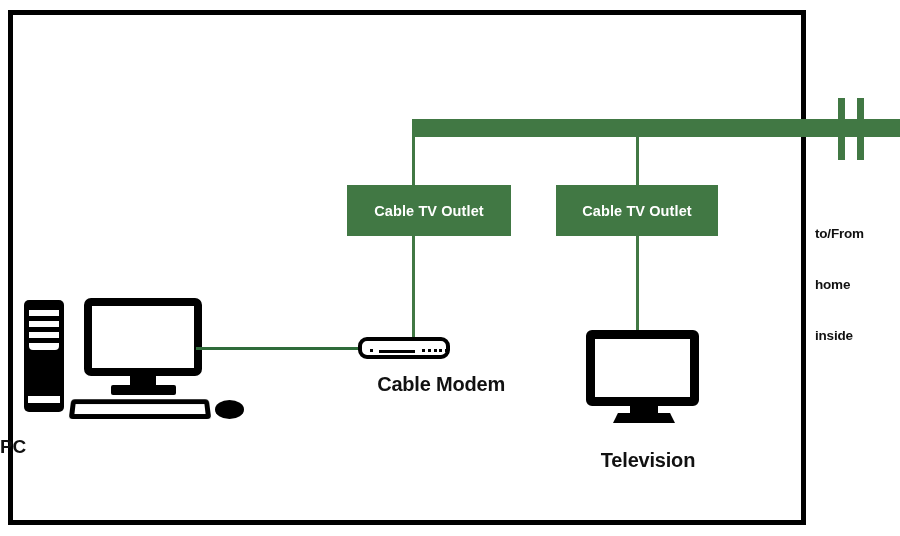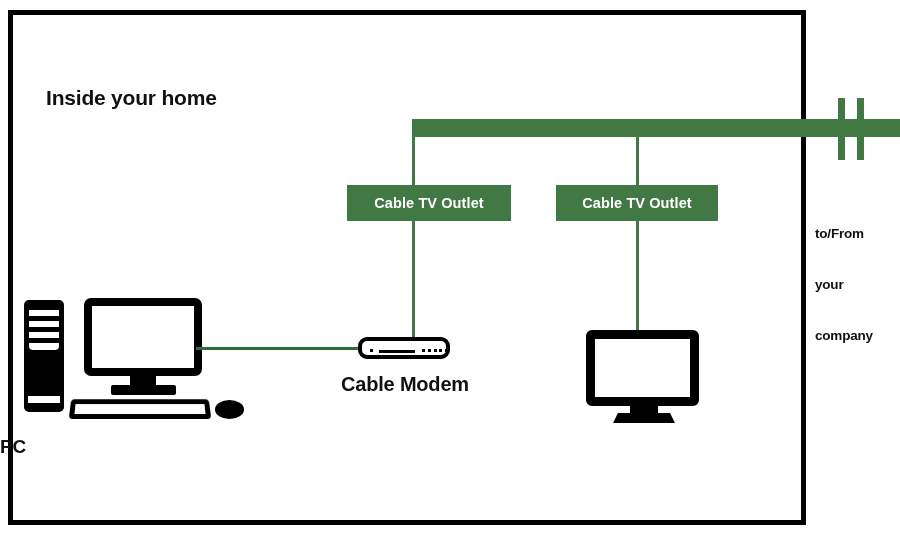--- a/index.html
+++ b/index.html
@@ -55,21 +55,21 @@
     left: 0px;
     top: 436px;
     width: 250px;
     text-align: left;
     font-size: 19px;
   }
   #label-cable-modem {
     left: 305px;
     top: 373px;
     width: 200px;
-    text-align: center;
+    text-align: right;
     font-size: 20px;
   }
   #label-television {
     left: 548px;
     top: 449px;
     width: 200px;
     text-align: center;
     font-size: 20px;
   }
   
@@ -103,21 +103,21 @@
     position: absolute;
     left: 196px;
     top: 347px;
     width: 164px;
     height: 3px;
     background: #2f6b3a;
   }
   
   .outlet-box {
     position: absolute;
-    height: 36px;
+    height: 51px;
     background: #417844;
     color: #ffffff;
     font-size: 14.5px;
     font-weight: bold;
     display: flex;
     align-items: center;
     justify-content: center;
     letter-spacing: 0.1px;
   }
   #outlet-box-1 { left: 347px; top: 185px; width: 164px; }
@@ -186,32 +186,31 @@
     clip-path: polygon(8% 0, 92% 0, 100% 100%, 0% 100%);
   }
 </style>
 </head>
 <body>
 
 <div id="canvas">
 
   <div id="home-frame"></div>
 
-  <div class="label" id="label-inside-home">Inside your home</div>
 
 
   <div id="trunk-cable"></div>
 
   <div class="connector-bar" id="connector-bar-left"></div>
   <div class="connector-bar" id="connector-bar-right"></div>
 
   <div class="label" id="label-tofrom">
     <div>to/From</div>
-    <div>your</div>
-    <div>company</div>
+    <div>home</div>
+    <div>inside</div>
   </div>
 
   <div class="drop-line" id="drop-line-outlet-1"></div>
   <div class="drop-line" id="drop-line-outlet-2"></div>
 
   <div class="outlet-box" id="outlet-box-1">Cable TV Outlet</div>
 
   <div class="outlet-box" id="outlet-box-2">Cable TV Outlet</div>
 
   <div id="pc-illustration">
@@ -246,14 +245,15 @@
   </div>
 
   <div class="label" id="label-cable-modem">Cable Modem</div>
 
   <div id="television-illustration">
     <div id="tv-screen"></div>
     <div id="tv-neck"></div>
     <div id="tv-base"></div>
   </div>
 
+  <div class="label" id="label-television">Television</div>
 
 </div>
 
 </body></html>

